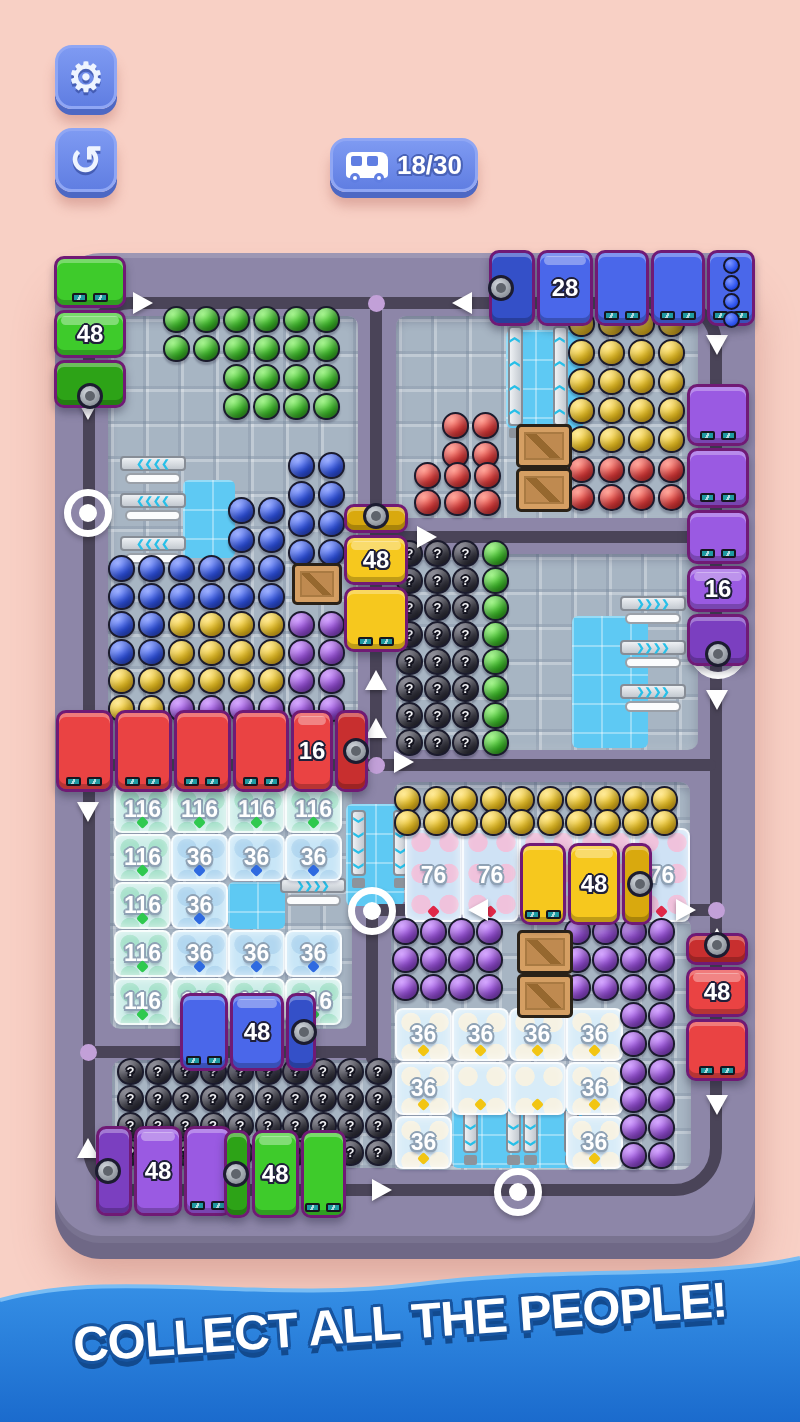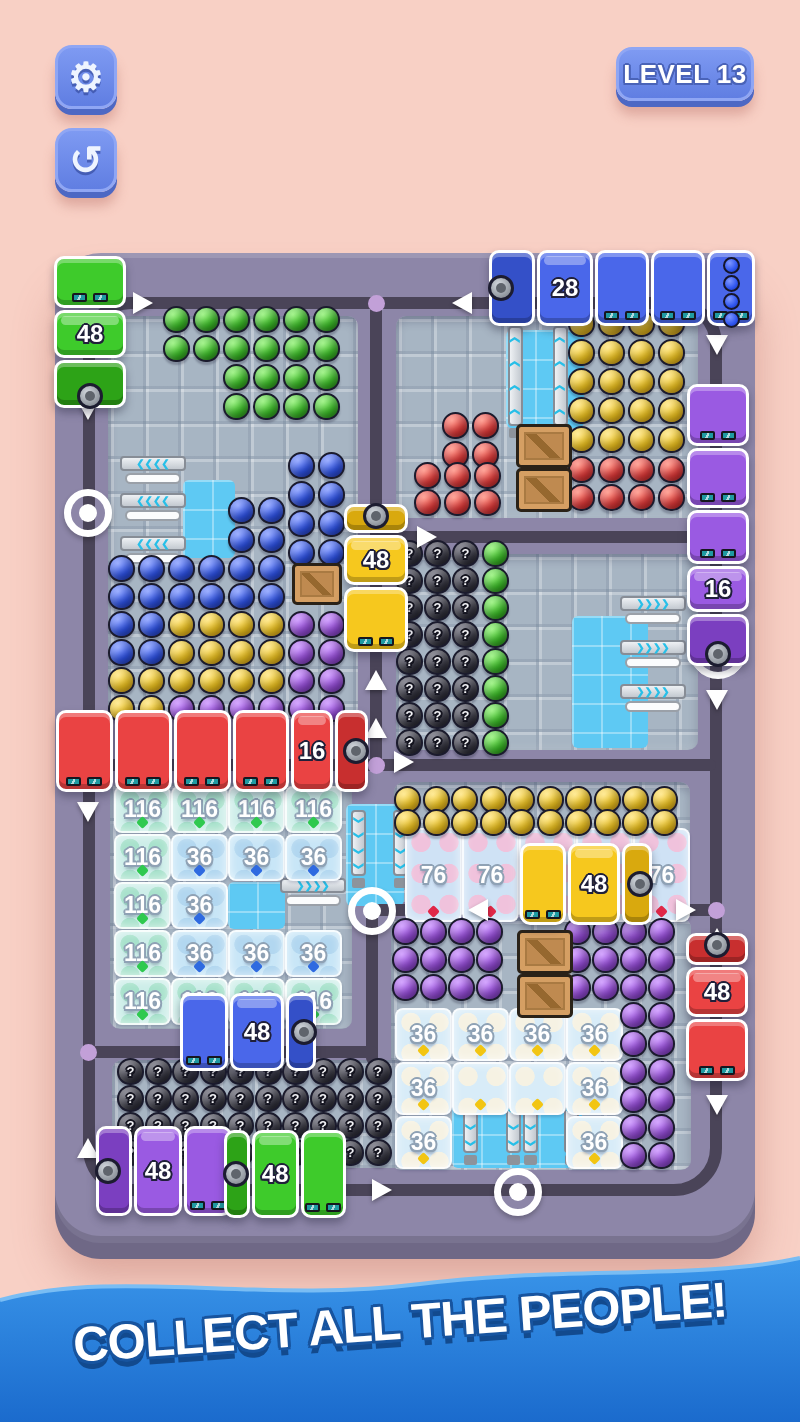--- a/index.html
+++ b/index.html
@@ -95,21 +95,21 @@
   .convH .tray{margin-top:2px;width:84%;height:11px;background:#fbfcfd;border:2px solid #9aa0a8;border-radius:6px}
   .convV{position:absolute;z-index:3;display:flex;flex-direction:column;align-items:center}
   .convV .beltv{width:15px;flex:1;background:linear-gradient(90deg,#eef1f4,#c3c9d0);border:2px solid #878d96;
     border-radius:4px;display:flex;flex-direction:column;align-items:center;justify-content:space-around;
     color:#27bfe8;font-size:10px;font-weight:900}
   .convV .beltv span{display:block;line-height:1}
   .convV .foot{width:13px;height:10px;background:#8d939b;border-radius:2px;margin-top:2px}
 
   
   .bus{position:absolute;z-index:6;display:flex;gap:2px;filter:drop-shadow(0 5px 4px rgba(25,25,50,.35))}
-  .seg{position:relative;border:3px solid #ffffff;border-radius:10px;background:var(--c1);
+  .seg{position:relative;border:3px solid #701a75;border-radius:10px;background:var(--c1);
     box-shadow:inset 0 4px 0 rgba(255,255,255,.30),inset 0 -5px 0 rgba(0,0,0,.22);
     display:flex;align-items:center;justify-content:center}
   .seg.engine{background:var(--c2)}
   .seg .num{font-weight:900;color:#fff;font-size:24px;--o:#20203a;z-index:2}
   .cab::before{content:"";position:absolute;left:4px;right:4px;top:3px;height:9px;border-radius:6px;
     background:rgba(255,255,255,.35)}
   .nose{position:absolute;width:26px;height:26px;border-radius:50%;border:3px solid #1c1c30;
     background:radial-gradient(circle at 38% 32%,#d3d8de,#8f959d 72%);z-index:3}
   .nose::after{content:"";position:absolute;left:50%;top:50%;width:10px;height:10px;margin:-5px 0 0 -5px;
     border-radius:50%;background:#5f646c}
@@ -133,22 +133,28 @@
 </head>
 <body>
 <div id="stage">
 
   <div class="hbtn" id="settings-btn" style="left:55px;top:45px">
     <span class="ig">⚙</span>
   </div>
   <div class="hbtn" id="undo-btn" style="left:55px;top:128px">
     <span class="ig">↺</span>
   </div>
-  <div class="pill" id="level-badge">
-    <span class="stk" style="--o:#4a63b8">LEVEL 13</span>
+  <div class="pill" id="bus-counter">
+    <span class="busico">
+      <i class="w1"></i>
+        <i class="w2"></i>
+        <b class="b1"></b>
+        <b class="b2"></b>
+    </span>
+    <span class="stk" style="--o:#4a63b8">18/30</span>
   </div>
 
   <div id="board">
       <div class="room" style="left: 53px; top: 63px; width: 250px; height: 402px;"></div>
       <div class="room" style="left: 341px; top: 63px; width: 302px; height: 202px;"></div>
       <div class="room" style="left: 341px; top: 301px; width: 302px; height: 196px;"></div>
       <div class="room" style="left: 55px; top: 530px; width: 242px; height: 246px;"></div>
       <div class="room" style="left: 339px; top: 529px; width: 296px; height: 120px;"></div>
       <div class="room" style="left: 336px; top: 665px; width: 300px; height: 252px;"></div>
       <div class="room" style="left: 57px; top: 807px; width: 294px; height: 108px;"></div>

